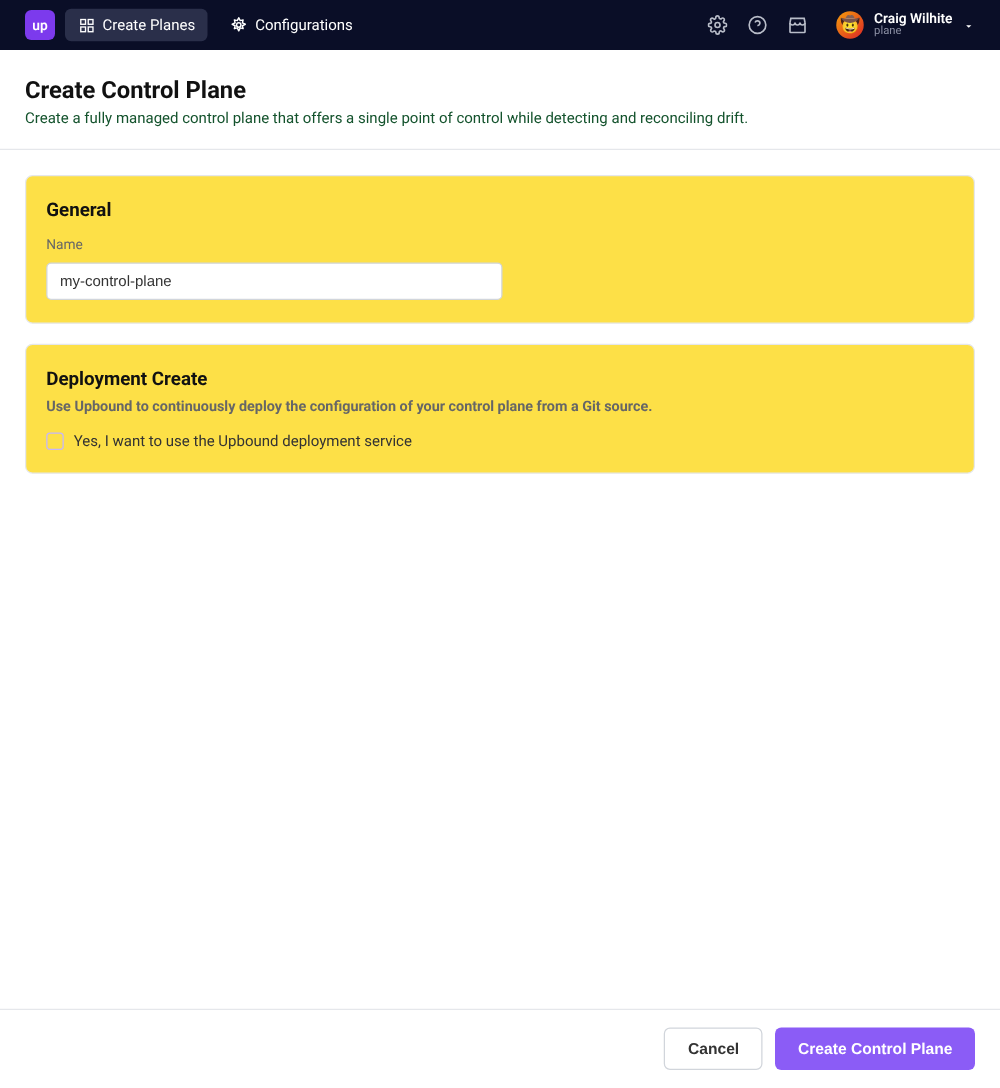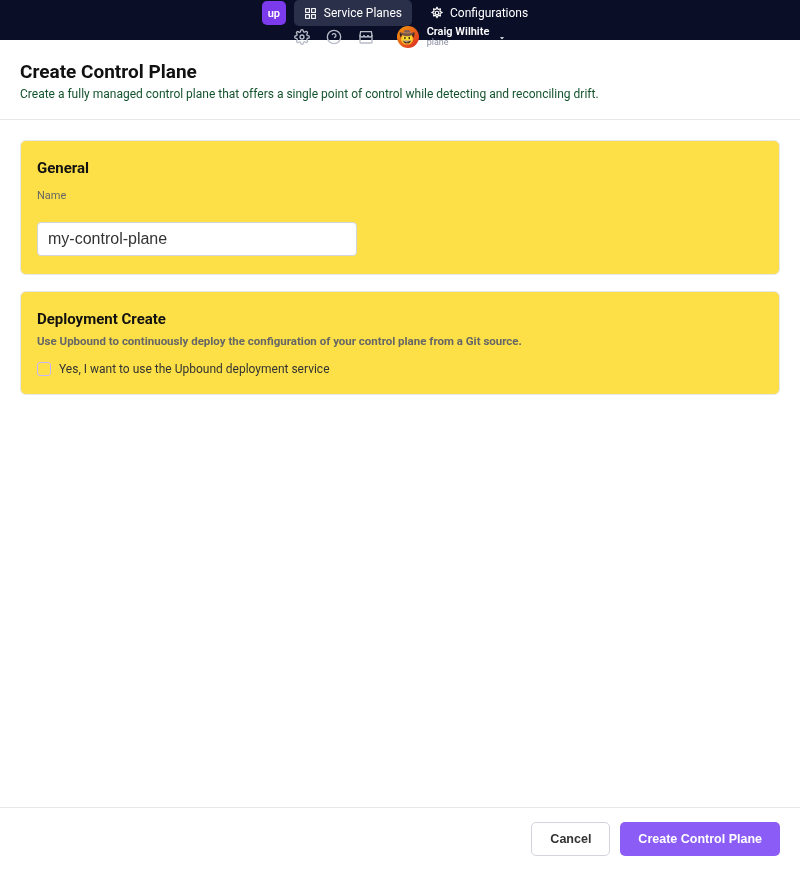--- a/index.html
+++ b/index.html
@@ -17,21 +17,20 @@
     }
 
     
     .topbar {
       background: #0a0e27;
       height: 40px;
       display: flex;
       align-items: center;
       padding: 0 20px;
       justify-content: space-between;
-      flex-direction: column;
     }
     .topbar-left {
       display: flex;
       align-items: center;
       gap: 8px;
     }
     .logo {
       background: #7c3aed;
       color: #fff;
       width: 24px;
@@ -145,29 +144,29 @@
     .card-subtitle {
       font-size: 11.5px;
       color: #666;
       margin-top: -6px;
       margin-bottom: 14px;
       font-weight: bold;
     }
     .field-label {
       font-size: 11px;
       color: #666;
-      margin-bottom: 20px;
+      margin-bottom: 8px;
       display: block;
     }
     .text-input {
-      width: 320px;
+      width: 365px;
       padding: 7px 10px;
       border: 1px solid #d1d5db;
       border-radius: 4px;
-      font-size: 16px;
+      font-size: 12px;
       color: #333;
       outline: none;
     }
     .checkbox-row {
       display: flex;
       align-items: center;
       gap: 8px;
     }
     .checkbox {
       width: 14px;
@@ -221,21 +220,21 @@
     <div class="logo">up</div>
     <div class="nav-item active">
       <span class="nav-icon">
         <svg width="13" height="13" viewBox="0 0 24 24" fill="none" stroke="currentColor" stroke-width="2">
           <rect x="3" y="3" width="7" height="7"></rect>
             <rect x="14" y="3" width="7" height="7"></rect>
           <rect x="3" y="14" width="7" height="7"></rect>
             <rect x="14" y="14" width="7" height="7"></rect>
         </svg>
       </span>
-      <span>Service Planes</span>
+      <span>Create Planes</span>
     </div>
     <div class="nav-item">
       <span class="nav-icon">
         <svg width="14" height="14" viewBox="0 0 24 24" fill="none" stroke="currentColor" stroke-width="2">
           <circle cx="12" cy="12" r="3"></circle>
             <path d="M12 2l2 4 4-1-1 4 4 2-4 2 1 4-4-1-2 4-2-4-4 1 1-4-4-2 4-2-1-4 4 1z" stroke-linejoin="round"></path>
         </svg>
       </span>
       <span>Configurations</span>
     </div>

